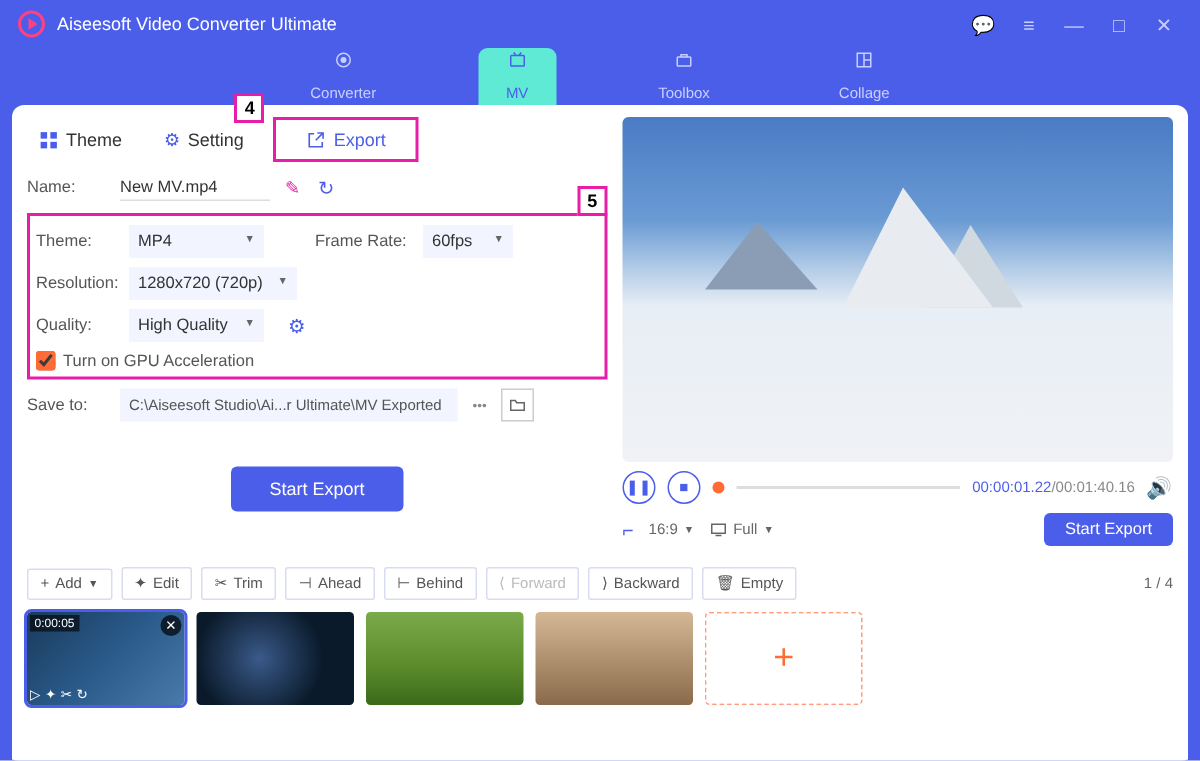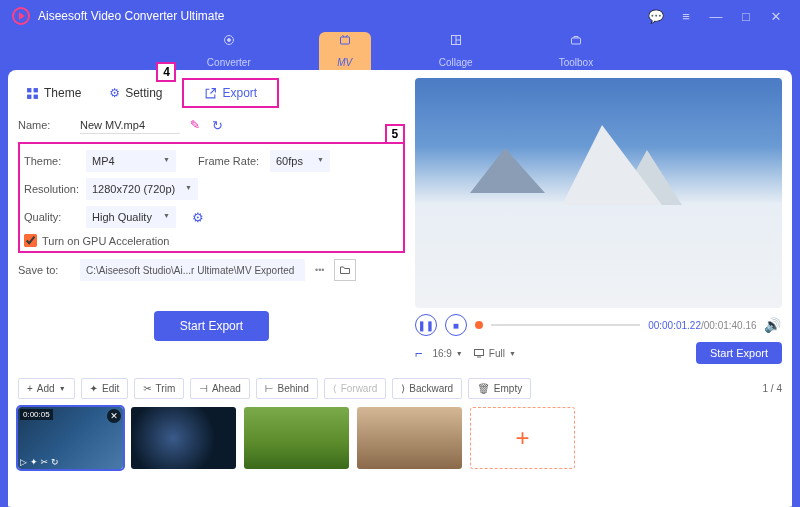--- a/index.html
+++ b/index.html
@@ -6,21 +6,21 @@
   body { width: 800px; height: 507px; background: #4b5eea; border-radius: 12px; overflow: hidden; position: relative; }
   
   .titlebar { height: 32px; display: flex; align-items: center; padding: 0 12px; color: #fff; font-size: 12px; }
   .titlebar .logo { width: 18px; height: 18px; border-radius: 50%; border: 2px solid #ff4081; margin-right: 8px; position: relative; }
   .titlebar .logo::after { content:''; position:absolute; width:0; height:0; border-left:6px solid #ff4081; border-top:4px solid transparent; border-bottom:4px solid transparent; left:5px; top:3px;}
   .titlebar .spacer { flex: 1; }
   .titlebar .win-btn { width: 24px; height: 24px; display: flex; align-items: center; justify-content: center; cursor: pointer; color: #c8cfff; font-size: 13px; margin-left: 6px; }
   
   .topnav { height: 38px; display: flex; justify-content: center; gap: 50px; }
   .topnav-item { display: flex; flex-direction: column; align-items: center; justify-content: center; color: #c8cfff; font-size: 10px; cursor: pointer; padding: 2px 18px; border-radius: 6px 6px 0 0; gap:11px; }
-  .topnav-item.active { background: #fdba74; color: #4b5eea; font-style: italic; }
+  .topnav-item.active { background: #5eead4; color: #4b5eea; }
   .topnav-item svg, .topnav-item .ico { width: 16px; height: 16px; }
   
   .main { background: #fff; margin: 0 8px 8px 8px; border-radius: 8px; height: 458px; padding: 8px 10px; position: relative; }
   .cols { display: flex; gap: 10px; }
   .left { width: 395px; }
   .right { width: 375px; }
   
   .tabs { display: flex; gap: 12px; font-size: 12px; align-items: center; margin-bottom: 6px; }
   .tab { display: flex; align-items: center; gap: 5px; padding: 5px 8px; cursor: pointer; color: #333; }
   .tab .ic { width: 13px; height: 13px; }
@@ -108,32 +108,32 @@
   </div>
   <div class="topnav-item active">
     <svg class="ico" viewBox="0 0 24 24" fill="none" stroke="currentColor" stroke-width="2">
         <rect x="3" y="6" width="18" height="14" rx="1"></rect>
         <path d="M7 2l3 4M17 2l-3 4"></path>
       </svg>
     <span>MV</span>
   </div>
   <div class="topnav-item">
     <svg class="ico" viewBox="0 0 24 24" fill="none" stroke="currentColor" stroke-width="2">
+        <rect x="3" y="8" width="18" height="12" rx="1"></rect>
+        <path d="M8 8V5h8v3"></path>
+      </svg>
+    <span>Toolbox</span>
+  </div>
+  <div class="topnav-item">
+    <svg class="ico" viewBox="0 0 24 24" fill="none" stroke="currentColor" stroke-width="2">
         <rect x="3" y="3" width="18" height="18"></rect>
         <line x1="12" y1="3" x2="12" y2="21"></line>
         <line x1="12" y1="12" x2="21" y2="12"></line>
       </svg>
     <span>Collage</span>
-  </div>
-  <div class="topnav-item">
-    <svg class="ico" viewBox="0 0 24 24" fill="none" stroke="currentColor" stroke-width="2">
-        <rect x="3" y="8" width="18" height="12" rx="1"></rect>
-        <path d="M8 8V5h8v3"></path>
-      </svg>
-    <span>Toolbox</span>
   </div>
 </div>
 
 <div class="main">
   <div class="cols">
     <div class="left">
       <div class="tabs">
         <div class="tab">
           <svg class="ic" viewBox="0 0 24 24" fill="#4b5eea">
               <rect x="2" y="2" width="8" height="8"></rect>
@@ -161,21 +161,21 @@
         <input class="name-input" value="New MV.mp4" style="">
         <span class="pencil">✎</span>
         <span class="refresh-ic">↻</span>
       </div>
 
       <div class="settings-box">
         <div class="callout" style="right:-2px;top:-20px">5</div>
         <div class="row">
           <label>Theme:</label>
           <span class="selwrap"><select class="sel w90"><option>MP4</option></select></span>
-          <label style="width:66px;margin-left:16px">Frame Rate:</label>
+          <label style="width:66px;margin-left:28px">Frame Rate:</label>
           <span class="selwrap"><select class="sel w60"><option>60fps</option></select></span>
         </div>
         <div class="row">
           <label>Resolution:</label>
           <span class="selwrap"><select class="sel w110"><option>1280x720 (720p)</option></select></span>
         </div>
         <div class="row">
           <label>Quality:</label>
           <span class="selwrap"><select class="sel w90"><option>High Quality</option></select></span>
           <span class="gear" style="margin-left:10px">⚙</span>

